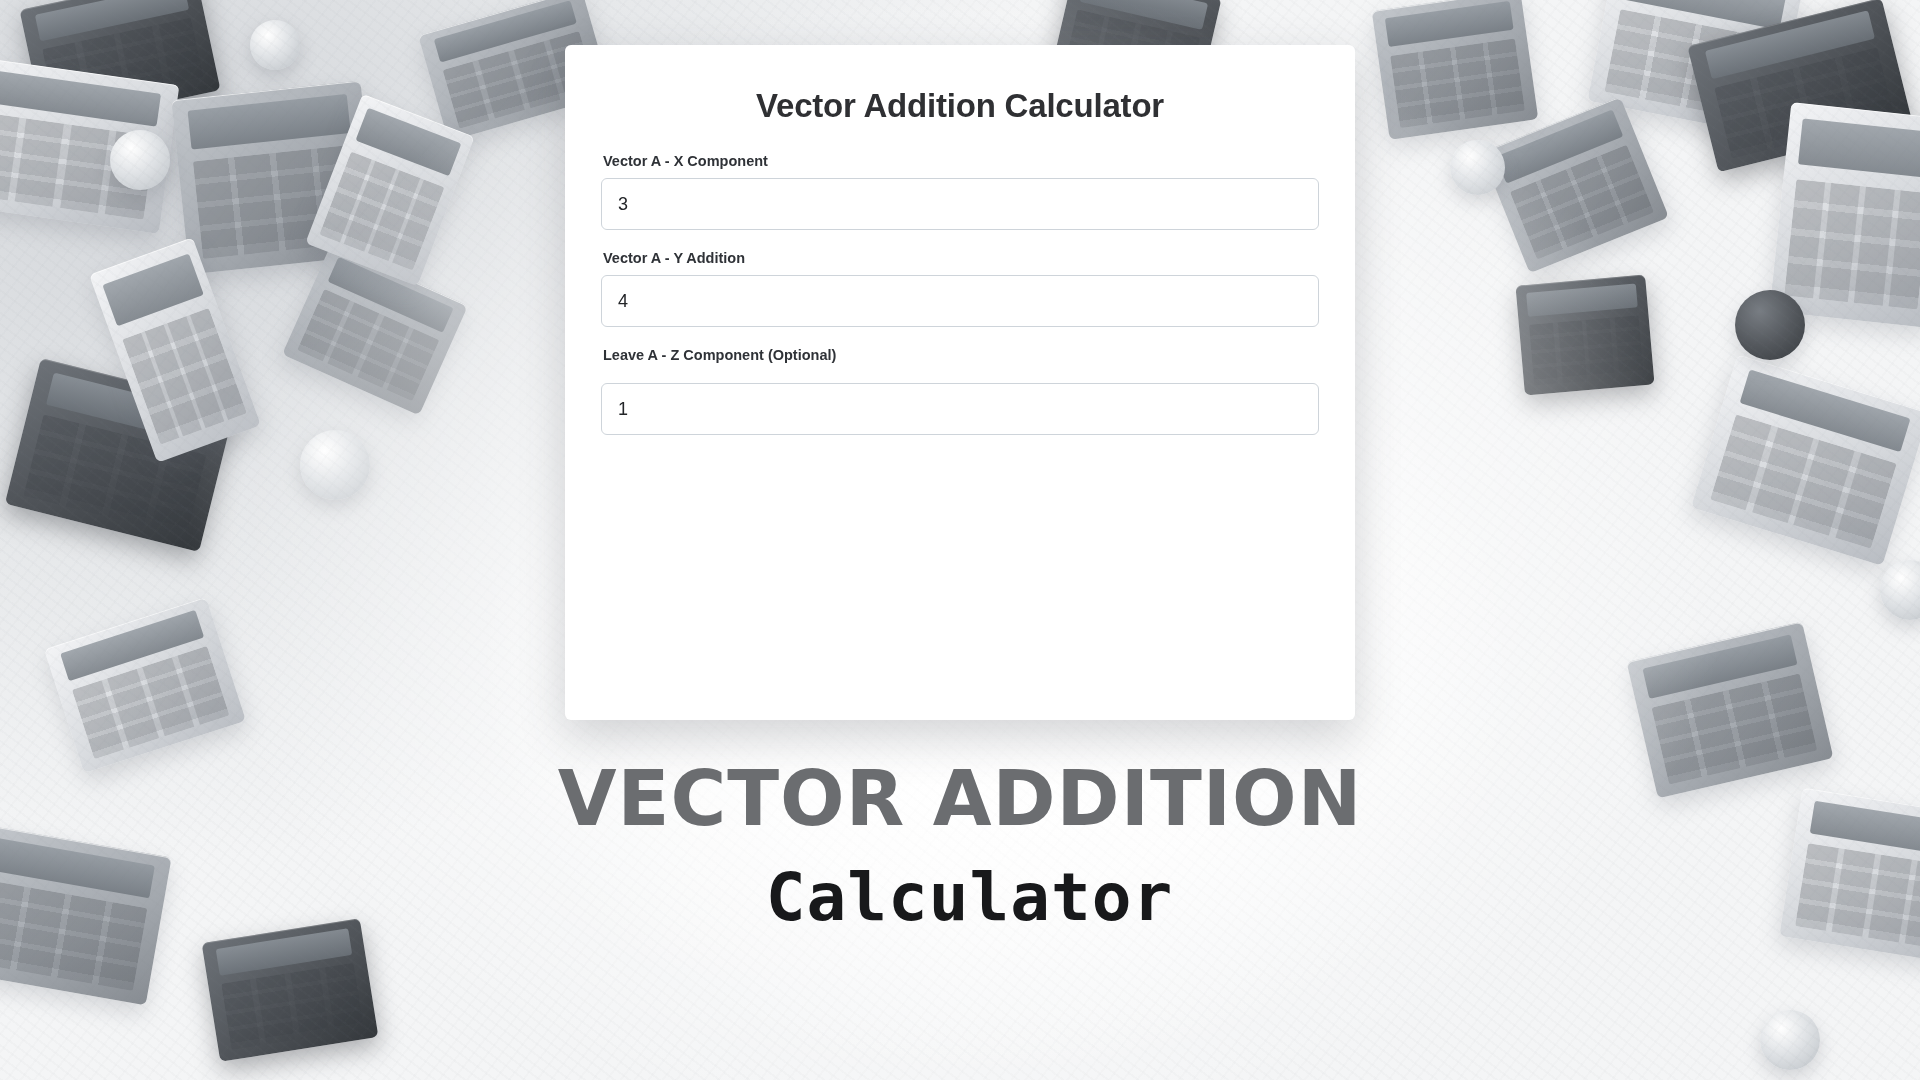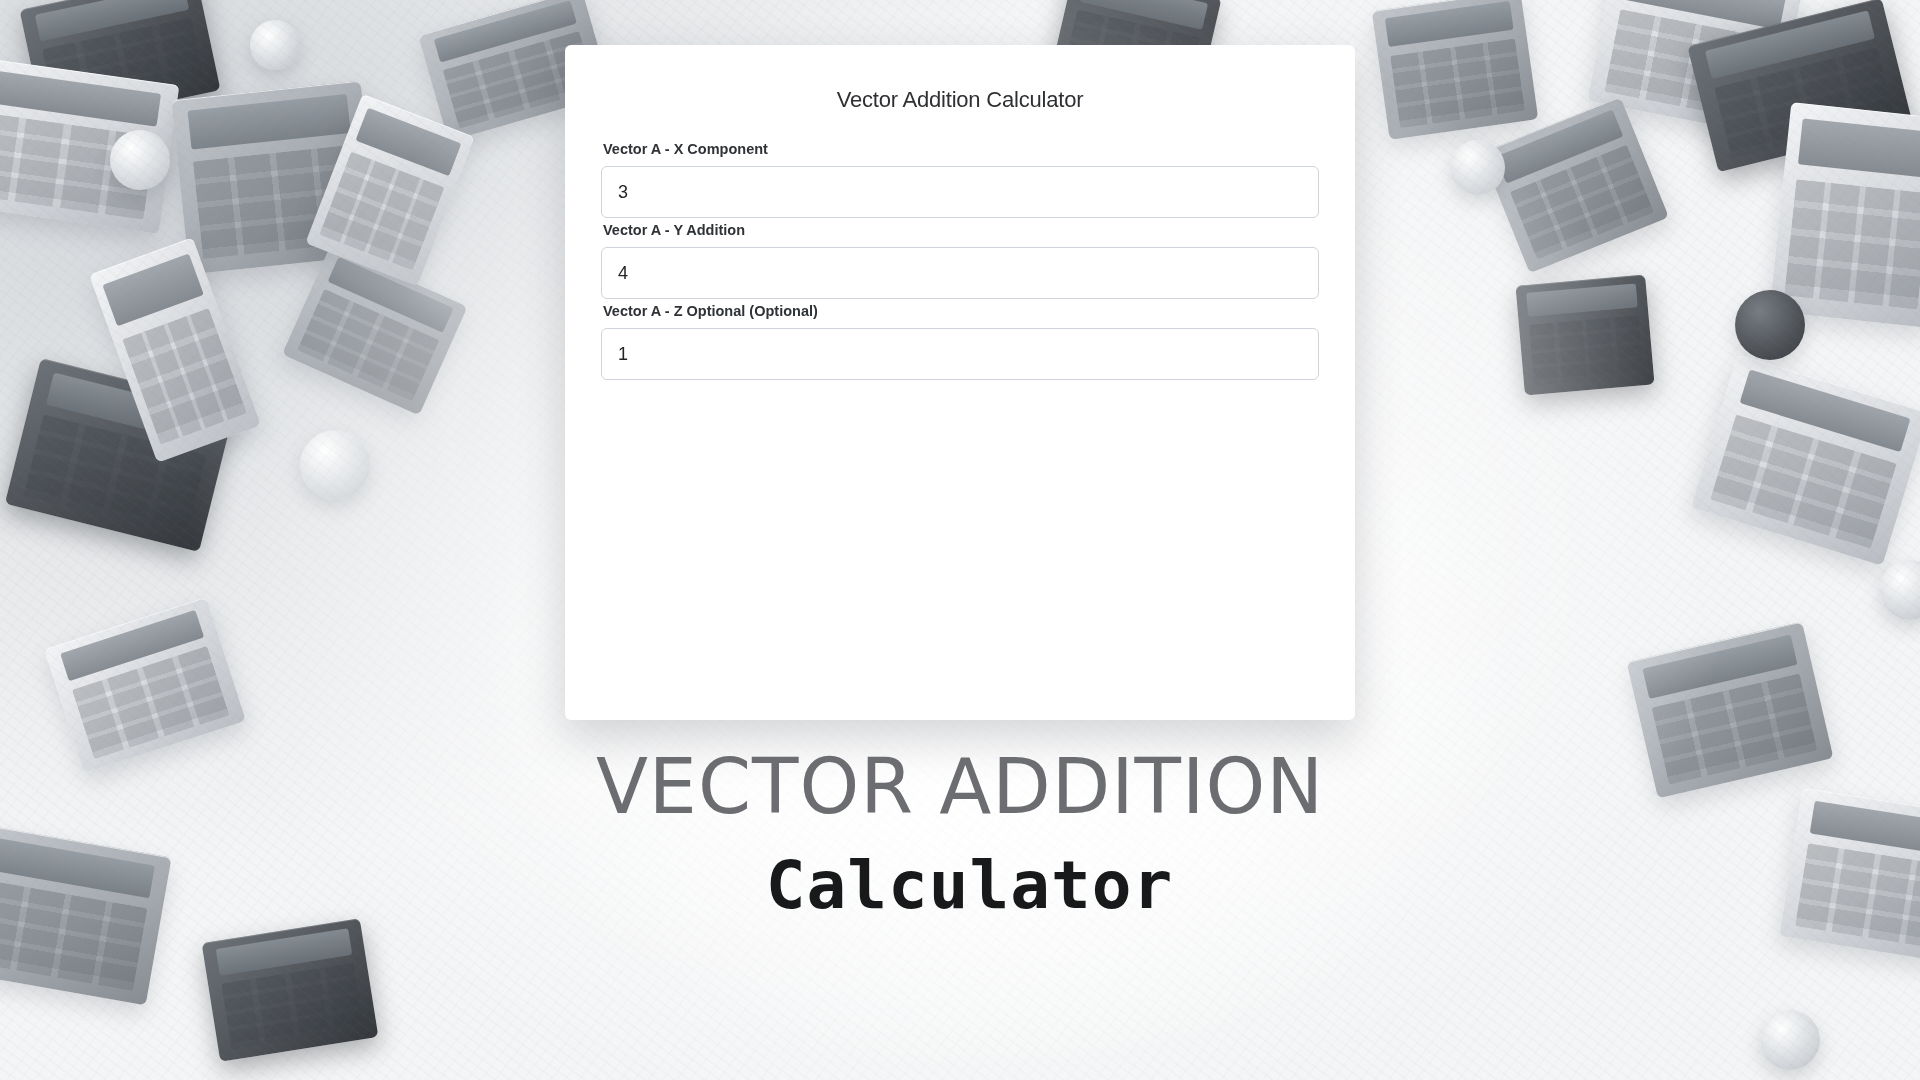--- a/index.html
+++ b/index.html
@@ -106,27 +106,27 @@
     background: #ffffff;
     border-radius: 6px;
     box-shadow: 0 18px 46px rgba(60,66,74,.22);
     overflow: hidden;
   }
   .card-inner {
     padding: 34px 36px 0 36px;
   }
   .card-title {
     text-align: center;
-    font-size: 22px;
-    font-weight: normal;
+    font-size: 33px;
+    font-weight: bold;
     color: #2f3033;
     letter-spacing: -0.2px;
     margin: 8px 0 28px 0;
   }
-  .field { margin-bottom: 4px; }
+  .field { margin-bottom: 20px; }
   .field-label {
     display: block;
     font-size: 14.5px;
     font-weight: bold;
     color: #2f3237;
     margin: 0 0 9px 2px;
   }
   .field-input {
     display: block;
     width: 100%;
@@ -146,25 +146,25 @@
   .headline-wrap {
     position: absolute;
     left: 0;
     right: 0;
     top: 745px;
     text-align: center;
   }
   .headline-main {
     font-family: "DejaVu Sans", sans-serif;
     font-size: 76px;
-    font-weight: normal;
+    font-weight: bold;
     letter-spacing: 1px;
     color: #6b6d70;
     line-height: 1;
-    margin: 4px;
+    margin: 16px;
   }
   .headline-sub {
     font-family: "DejaVu Sans Mono", monospace;
     font-size: 66px;
     font-weight: bold;
     color: #18191b;
     line-height: 1;
     margin: 28px 0 0 0;
     letter-spacing: 1px;
     padding-left: 19px;
@@ -282,21 +282,21 @@
         <label class="field-label">Vector A - X Component</label>
         <input class="field-input" type="text" value="3" style="">
       </div>
 
       <div class="field">
         <label class="field-label">Vector A - Y Addition</label>
         <input class="field-input" type="text" value="4" style="">
       </div>
 
       <div class="field">
-        <label class="field-label">Vector A - Z Optional (Optional)</label>
+        <label class="field-label">Leave A - Z Component (Optional)</label>
       </div>
 
       <div class="field">
         <input class="field-input" type="text" value="1" style="">
       </div>
 
     </div>
   </div>
 
   <div class="headline-wrap">

